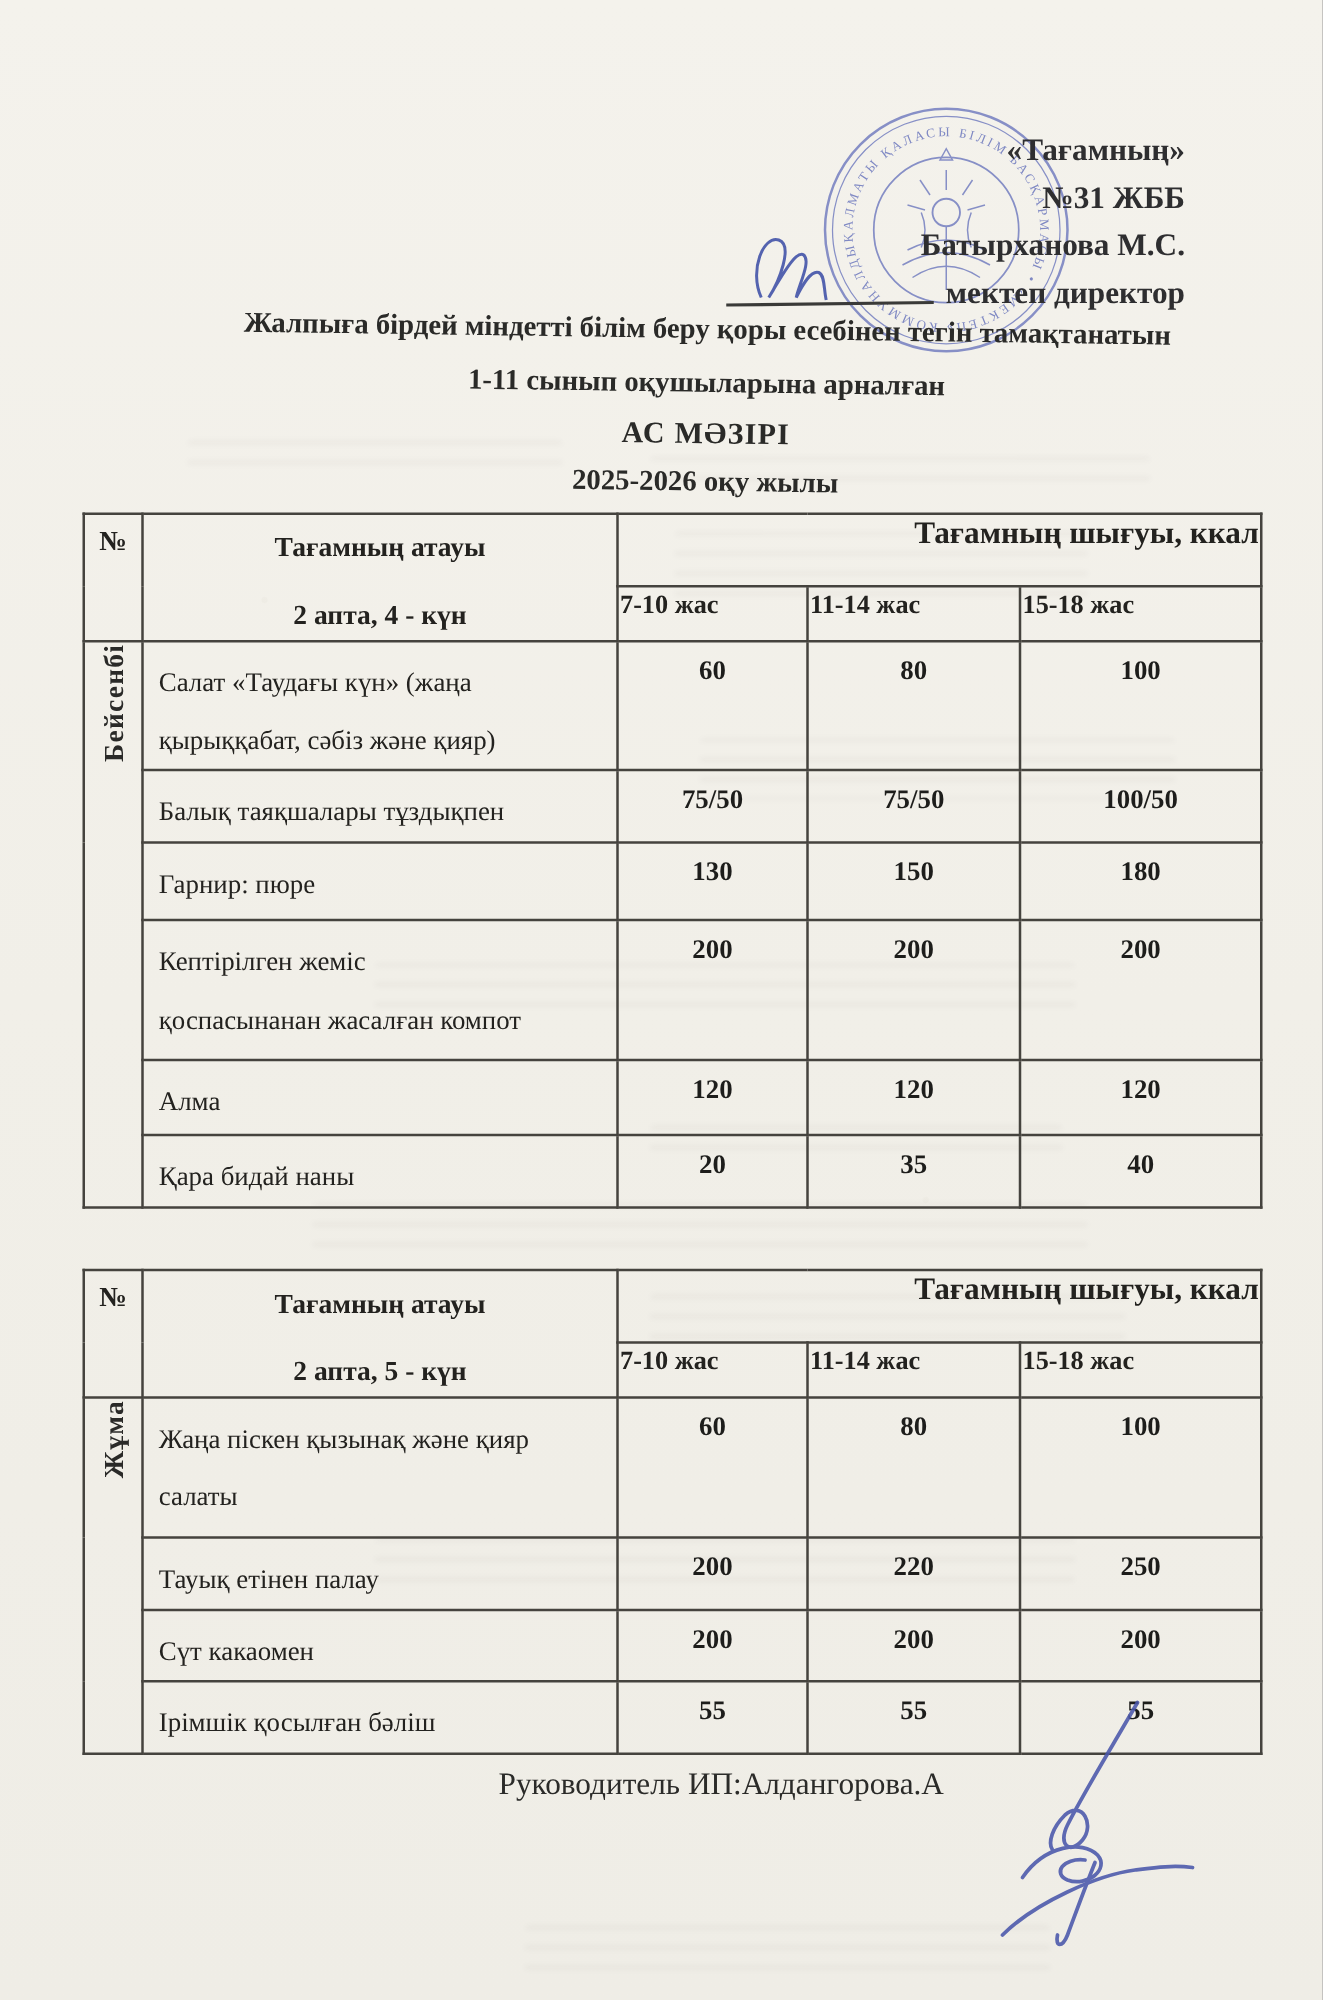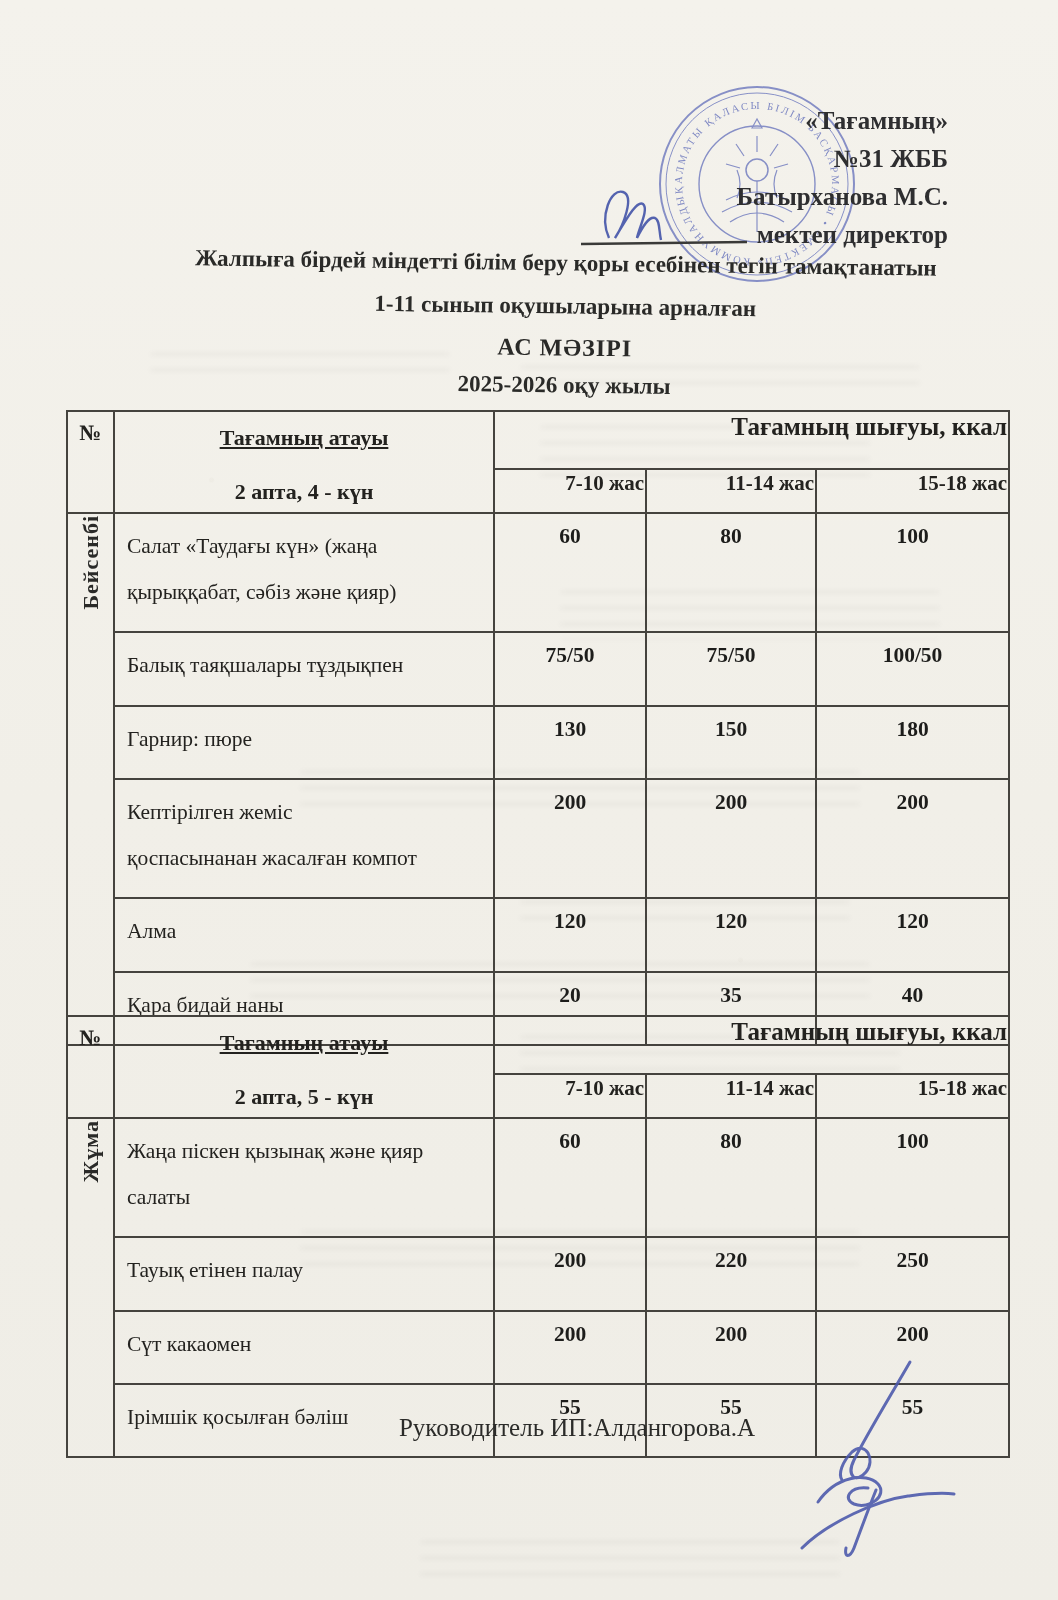--- a/index.html
+++ b/index.html
@@ -62,31 +62,31 @@
   table.menu{
     position:absolute;left:66px;width:942px;
     border-collapse:collapse;table-layout:fixed;
     font-size:21.5px;color:#23221f;
   }
   table.menu td{border:2px solid #45433e;vertical-align:top;overflow:hidden;}
   .tbl1{top:410px;}
   .tbl2{top:1015px;}
   td.num-h{text-align:center;font-weight:bold;font-size:22px;padding-top:8px;}
   td.dish-h{text-align:center;font-weight:bold;font-size:22px;}
-  td.dish-h .dh1{padding-top:12px;text-decoration:underline;}
+  td.dish-h .dh1{padding-top:12px;}
   td.dish-h .dh2{margin-top:28px;}
   td.out-h{text-align:right;font-weight:bold;font-size:25px;vertical-align:middle;}
-  td.age-h{text-align:right;font-weight:bold;font-size:21px;vertical-align:middle;}
+  td.age-h{text-align:left;font-weight:bold;font-size:21px;vertical-align:middle;}
   td.day{vertical-align:middle;text-align:center;}
   .vert{
     display:inline-block;
     writing-mode:vertical-rl;transform:rotate(180deg);
     font-weight:bold;font-size:22px;letter-spacing:1px;color:#2a2a28;
   }
-  td.dish{padding:9px 8px 16px 12px;line-height:2.15;white-space:pre-line;}
+  td.dish{padding:9px 8px 0 12px;line-height:2.15;white-space:pre-line;}
   td.val{text-align:center;font-weight:bold;padding-top:10px;color:#1d1d1b;}
 
   
   .footer{
     position:absolute;left:0;top:1414px;width:100%;
     text-align:center;font-weight:normal;font-size:25px;color:#2b2b29;
   }
   .footer .f{box-sizing:border-box;padding-left:96px;}
   .f1{margin-bottom:33px;}
   .sig2{position:absolute;left:758px;top:1352px;width:210px;height:215px;}

